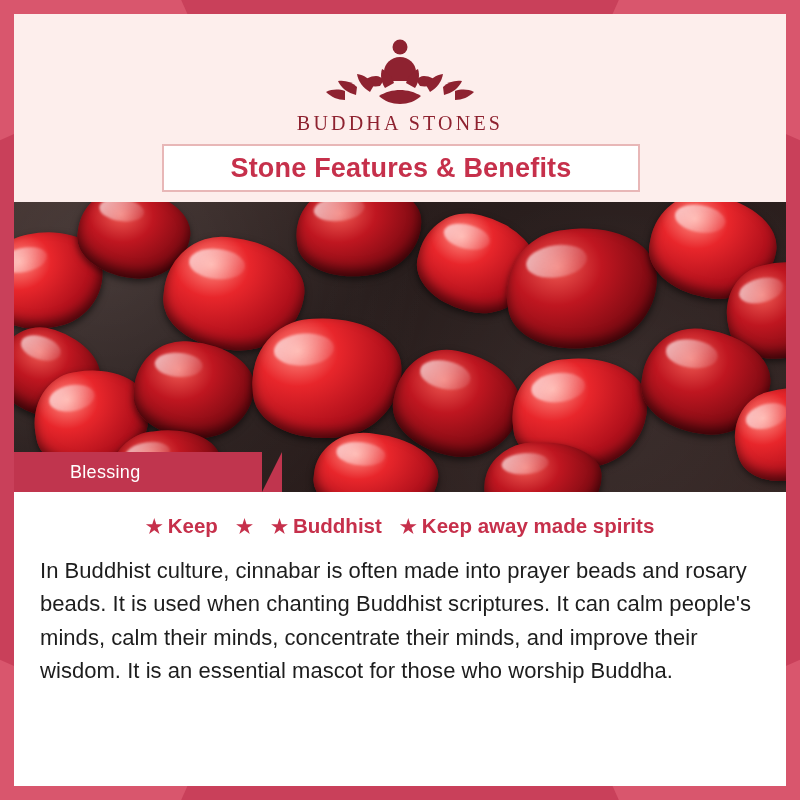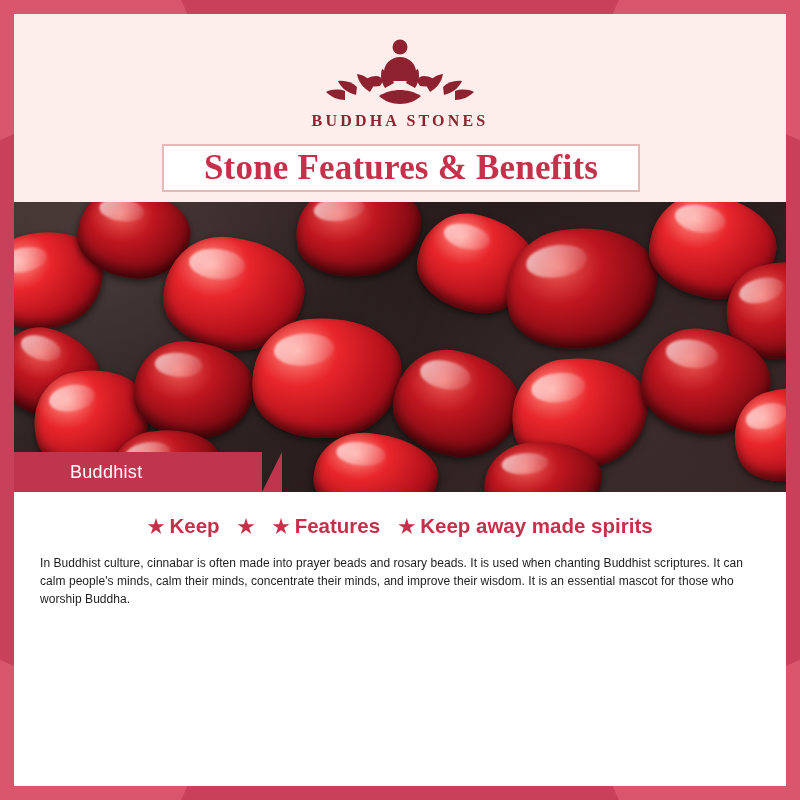--- a/index.html
+++ b/index.html
@@ -44,47 +44,46 @@
     display: flex;
     flex-direction: column;
     align-items: center;
     justify-content: flex-start;
     padding-top: 16px;
     background: #fdeeec;
   }
   .logo-mark { width: 170px; height: 78px; display: block; }
   .logo-text {
     margin-top: 4px;
-    font-size: 16px;
+    font-size: 20px;
     letter-spacing: 3.2px;
-    font-weight: bold;
+    font-weight: normal;
     color: #8e2230;
     font-family: "Liberation Serif", serif;
   }
 
   
   .title-wrap {
     position: relative;
     height: 56px;
     background: #fdeeec;
   }
   .title-banner {
     position: absolute;
     left: 148px; top: -2px;
     width: 478px; height: 48px;
     background: #ffffff;
     border: 2px solid #e8b7b7;
     display: flex; align-items: center; justify-content: center;
   }
   .title-banner span {
     color: #c6304b;
-    font-size: 35px;
+    font-size: 27px;
     font-weight: bold;
     letter-spacing: 0.2px;
-    font-family: Liberation Serif, serif;
   }
 
   
   .hero {
     position: relative;
     width: 772px;
     height: 290px;
     overflow: hidden;
     background: #2a1d1c;
   }
@@ -158,21 +157,21 @@
     align-items: center;
     gap: 5px;
     color: #c6304b;
     font-size: 20.5px;
     font-weight: bold;
     white-space: nowrap;
   }
   .benefit .star { font-size: 19px; line-height: 1; }
   .desc {
     margin-top: 16px;
-    font-size: 12px;
+    font-size: 22px;
     line-height: 1.52;
     color: #1d1d1d;
     letter-spacing: 0.05px;
   }
 </style>
 </head>
 <body>
 
 <div class="page">
 
@@ -236,36 +235,36 @@
       <div class="stone dark" style="left:380px; top:150px; width:126px; height:104px; transform:rotate(12deg);"></div>
       <div class="stone" style="left:498px; top:156px; width:136px; height:110px; transform:rotate(-6deg);"></div>
       <div class="stone dark" style="left:628px; top:128px; width:128px; height:104px; transform:rotate(8deg);"></div>
       <div class="stone" style="left:720px; top:186px; width:108px; height:92px;  transform:rotate(-16deg);"></div>
 
       <div class="stone dark" style="left:96px;  top:228px; width:112px; height:84px;  transform:rotate(-8deg);"></div>
       <div class="stone" style="left:300px; top:232px; width:124px; height:86px;  transform:rotate(6deg);"></div>
       <div class="stone dark" style="left:470px; top:240px; width:118px; height:82px;  transform:rotate(-4deg);"></div>
 
       <div class="name-tab">
-        <span>Buddhist</span>
+        <span>Blessing</span>
       </div>
     </div>
 
     <div class="content">
       <div class="benefits">
         <div class="benefit">
           <span class="star">★</span>
           <span>Keep</span>
         </div>
         <div class="benefit">
           <span class="star">★</span>
         </div>
         <div class="benefit">
           <span class="star">★</span>
-          <span>Features</span>
+          <span>Buddhist</span>
         </div>
         <div class="benefit">
           <span class="star">★</span>
           <span>Keep away made spirits</span>
         </div>
       </div>
 
       <p class="desc">In Buddhist culture, cinnabar is often made into prayer beads and rosary beads. It is used when chanting Buddhist scriptures. It can calm people's minds, calm their minds, concentrate their minds, and improve their wisdom. It is an essential mascot for those who worship Buddha.</p>
     </div>
 

